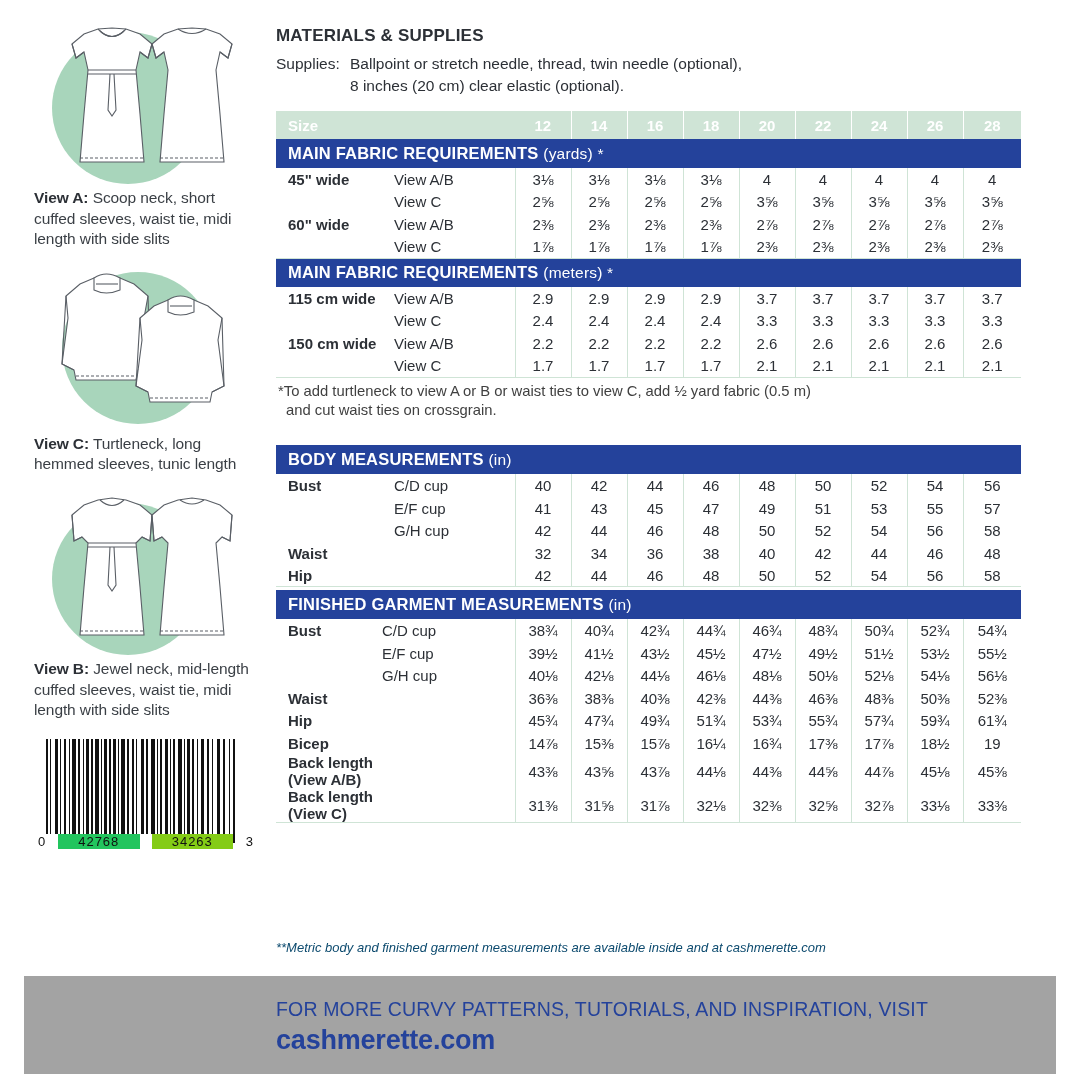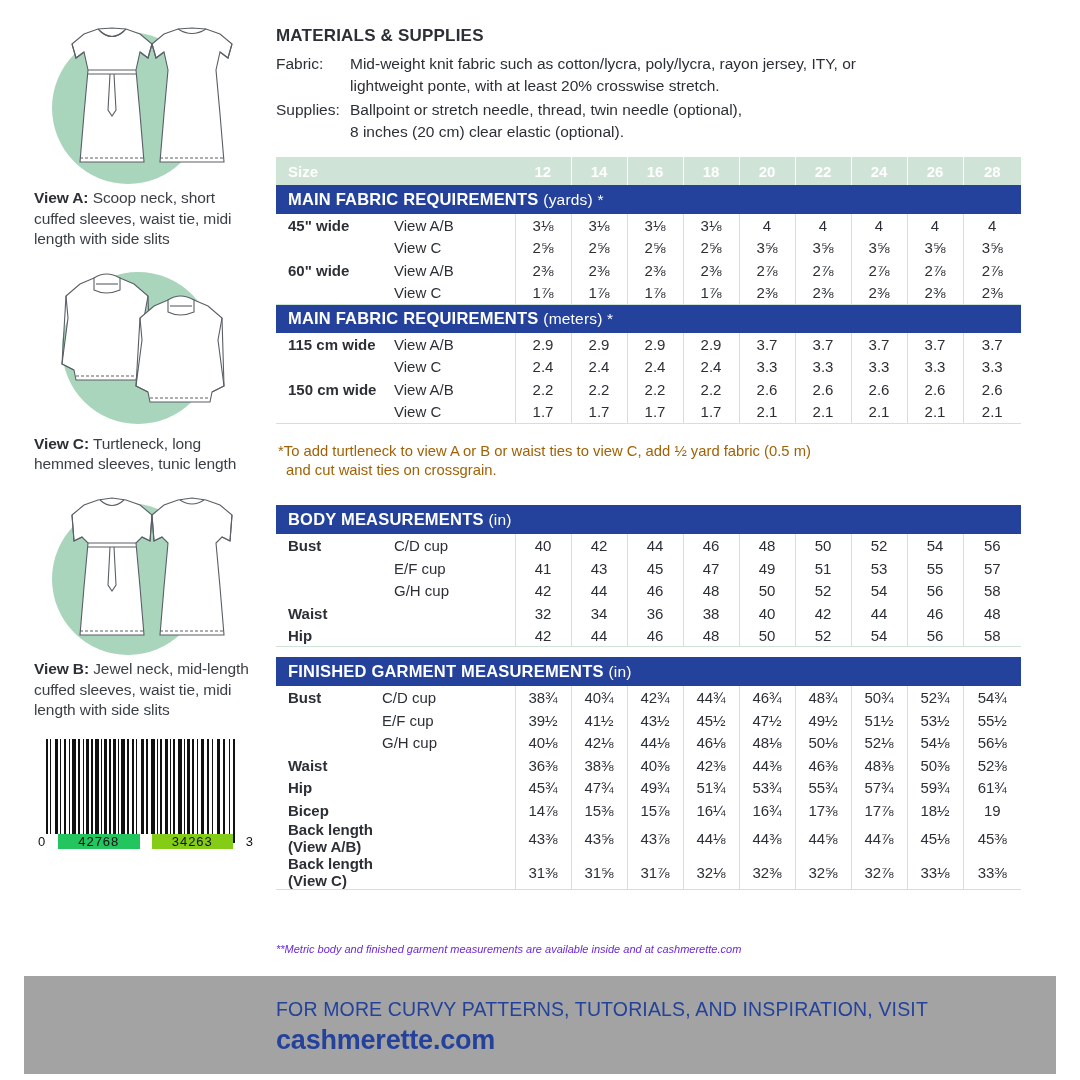--- a/index.html
+++ b/index.html
@@ -77,28 +77,28 @@
   }
   .data-row td.rl1 {
     text-align: left; padding-left: 12px; font-weight: bold; border-right: none;
   }
   .data-row td.rl2 { text-align: left; padding-left: 6px; border-right: none; }
   .data-row td.rl2.edge { border-right: 1px solid #cfe4d6; }
   .data-row td.last { border-right: none; }
   .data-row.bottom td { border-bottom: 1px solid #cfe4d6; }
 
   .note {
-    font-size: 14.8px; color: #a16207; line-height: 1.35; margin-top: 18px;
+    font-size: 14.8px; color: #404040; line-height: 1.35; margin-top: 4px;
     padding-left: 2px;
   }
   .note .ln2 { padding-left: 8px; display: block; }
 
   .metric-note {
     position: absolute; left: 0; bottom: 10px; width: 760px;
-    font-size: 11px; font-style: italic; color: #6d28d9;
+    font-size: 13px; font-style: italic; color: #0c4a6e;
   }
 
   
   .footer {
     position: absolute; left: 24px; top: 976px; width: 1032px; height: 98px;
     background: #a3a3a3;
   }
   .footer-inner { padding: 22px 0 0 252px; }
   .footer-line1 {
     font-size: 19.5px; color: #24429b; letter-spacing: .15px; margin-bottom: 4px;
@@ -260,27 +260,20 @@
         <span class="bd-g2">34263</span>
         <span class="bd-r">3</span>
       </div>
     </div>
   </div>
 
   <div class="right-col">
 
     <div class="mat-title">MATERIALS &amp; SUPPLIES</div>
 
-    <div class="mat-row">
-      <div class="mat-label">Fabric:</div>
-      <div class="mat-text">
-        <div>Mid-weight knit fabric such as cotton/lycra, poly/lycra, rayon jersey, ITY, or</div>
-        <div>lightweight ponte, with at least 20% crosswise stretch.</div>
-      </div>
-    </div>
 
     <div class="mat-row" style="margin-top:2px;">
       <div class="mat-label">Supplies:</div>
       <div class="mat-text">
         <div>Ballpoint or stretch needle, thread, twin needle (optional),</div>
         <div>8 inches (20 cm) clear elastic (optional).</div>
       </div>
     </div>
 
     <table class="tbl">
@@ -507,21 +500,21 @@
             <td>48</td>
             <td>50</td>
             <td>52</td>
             <td>54</td>
             <td>56</td>
             <td class="last">58</td>
           </tr>
         </tbody>
     </table>
 
-    <table class="tbl" style="margin-top:10px;">
+    <table class="tbl" style="margin-top:3px;">
       <colgroup>
         <col style="width:100px">
           <col style="width:139px">
         <col style="width:56px">
           <col style="width:56px">
           <col style="width:56px">
         <col style="width:56px">
           <col style="width:56px">
           <col style="width:56px">
         <col style="width:56px">

